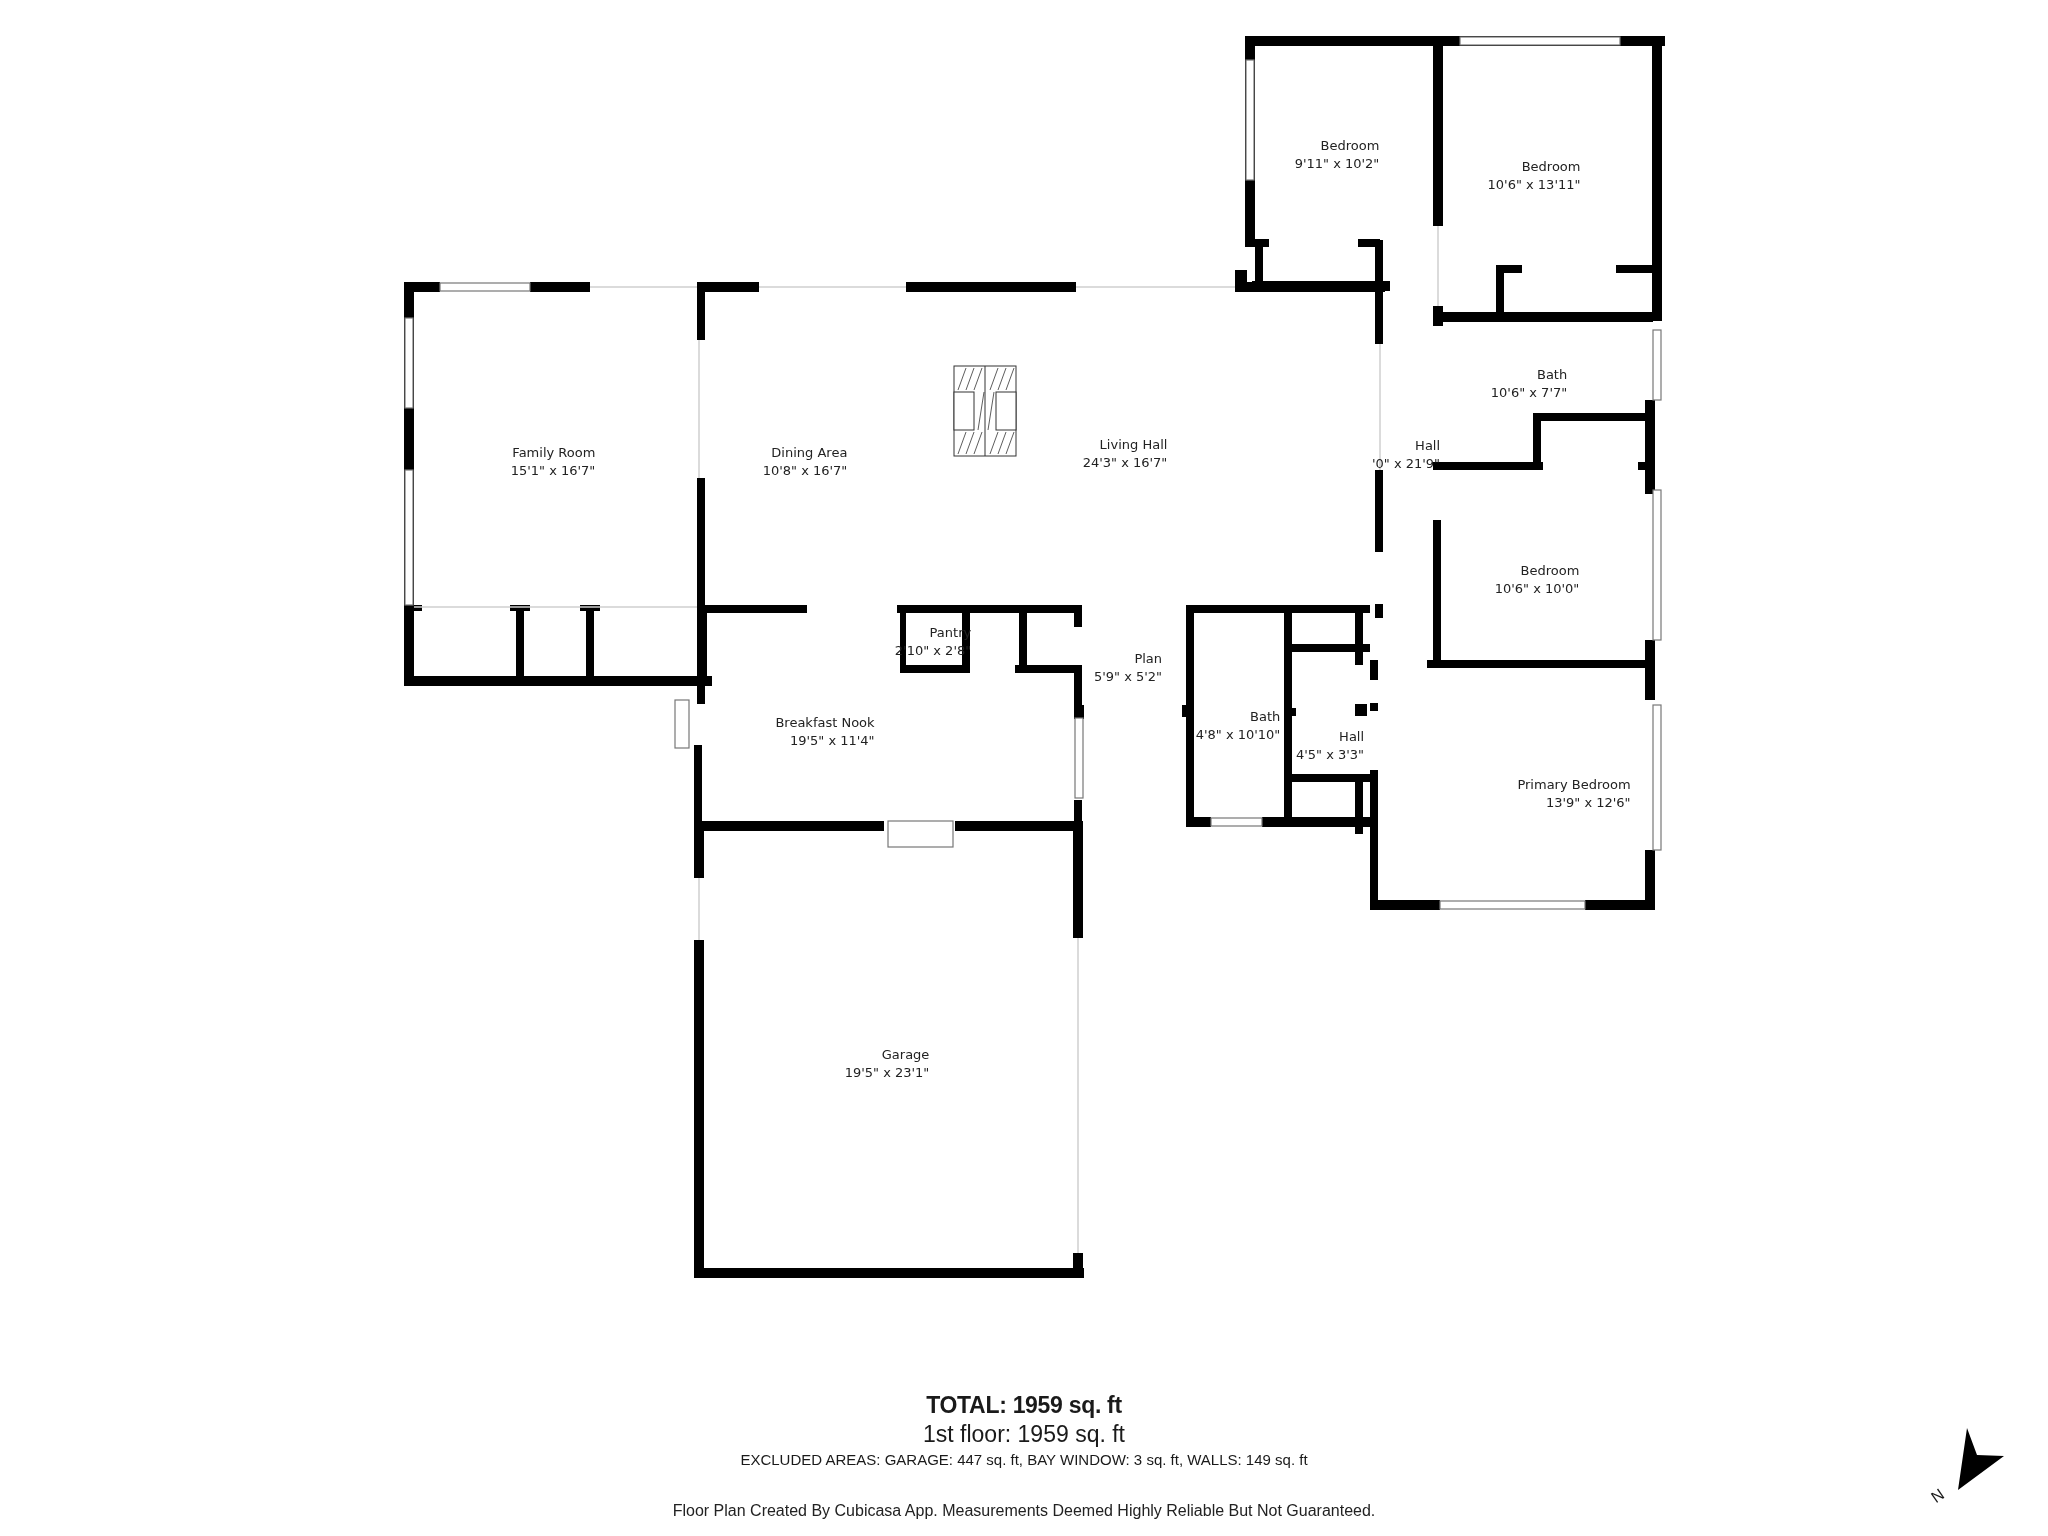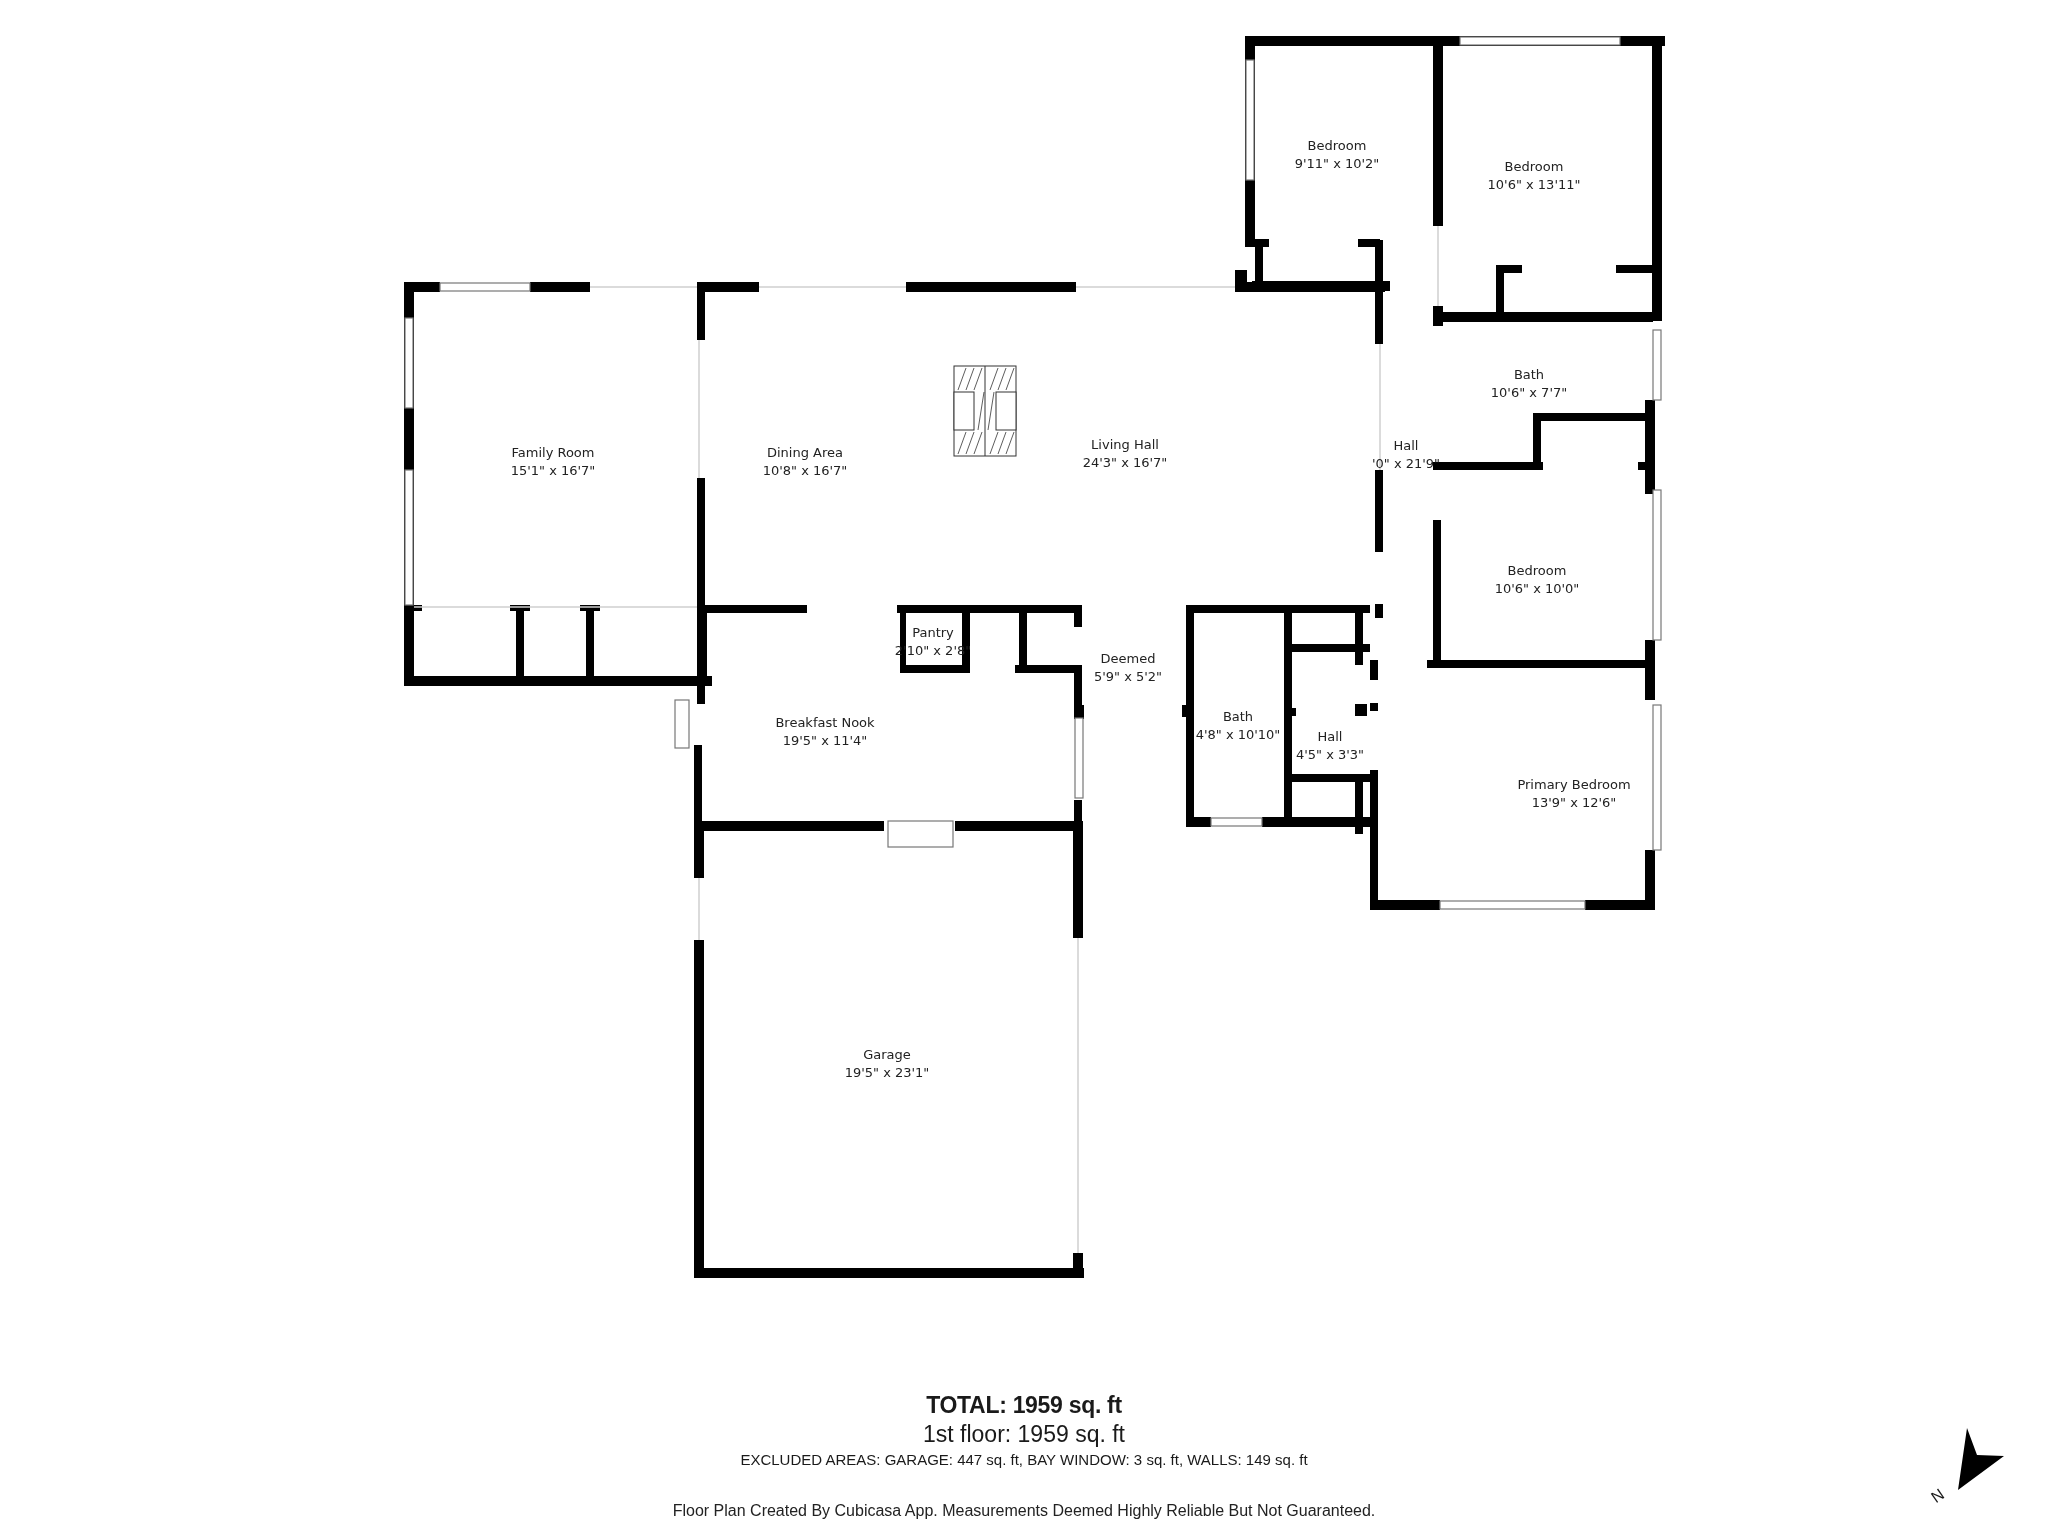--- a/index.html
+++ b/index.html
@@ -2,21 +2,21 @@
 <html><head>
 <meta charset="utf-8">
 <style>
   html, body { margin: 0; padding: 0; background: #ffffff; }
   body { width: 2048px; height: 1536px; position: relative; overflow: hidden;
          font-family: "DejaVu Sans", sans-serif; color: #1a1a1a; }
   #plan { position: absolute; left: 0; top: 0; width: 2048px; height: 1536px; }
   .wall { fill: #000; }
   .win { fill: #fff; stroke: #777; stroke-width: 1.2; }
   .opening { stroke: #cfcfcf; stroke-width: 1.5; fill: none; }
-  .room-label { position: absolute; text-align: center; font-size: 13px; line-height: 18px;
+  .room-label { position: absolute; text-align: right; font-size: 13px; line-height: 18px;
                 color: #222; white-space: nowrap; transform: translateX(-50%); }
   .room-label span { display: block; }
   .summary { position: absolute; left: 0; width: 2048px; text-align: center; white-space: nowrap; }
   #total { top: 1392px; font-size: 23px; font-weight: bold; font-family: "Liberation Sans", sans-serif; letter-spacing: -0.3px; }
   #floor1 { top: 1421px; font-size: 23px; font-family: Liberation Sans, sans-serif; }
   #excluded { top: 1451px; font-size: 15px; font-family: "Liberation Sans", sans-serif; }
   #credit { top: 1502px; font-size: 16px; font-family: "Liberation Sans", sans-serif; color: #222; text-align: center; }
   #compass { position: absolute; left: 1940px; top: 1420px; width: 110px; height: 110px; }
   #compass-n { position: absolute; left: 1932px; top: 1487px; font-size: 16px; transform: rotate(-35deg);
                font-family: "Liberation Sans", sans-serif; }
@@ -185,21 +185,21 @@
 </div>
 <div class="room-label" style="left:1125px;top:436px">
   <span>Living Hall</span>
   <span>24'3" x 16'7"</span>
 </div>
 <div class="room-label" style="left:933px;top:624px">
   <span>Pantry</span>
   <span>2'10" x 2'8"</span>
 </div>
 <div class="room-label" style="left:1128px;top:650px">
-  <span>Deemed</span>
+  <span>Plan</span>
   <span>5'9" x 5'2"</span>
 </div>
 <div class="room-label" style="left:825px;top:714px">
   <span>Breakfast Nook</span>
   <span>19'5" x 11'4"</span>
 </div>
 <div class="room-label" style="left:1238px;top:708px">
   <span>Bath</span>
   <span>4'8" x 10'10"</span>
 </div>

